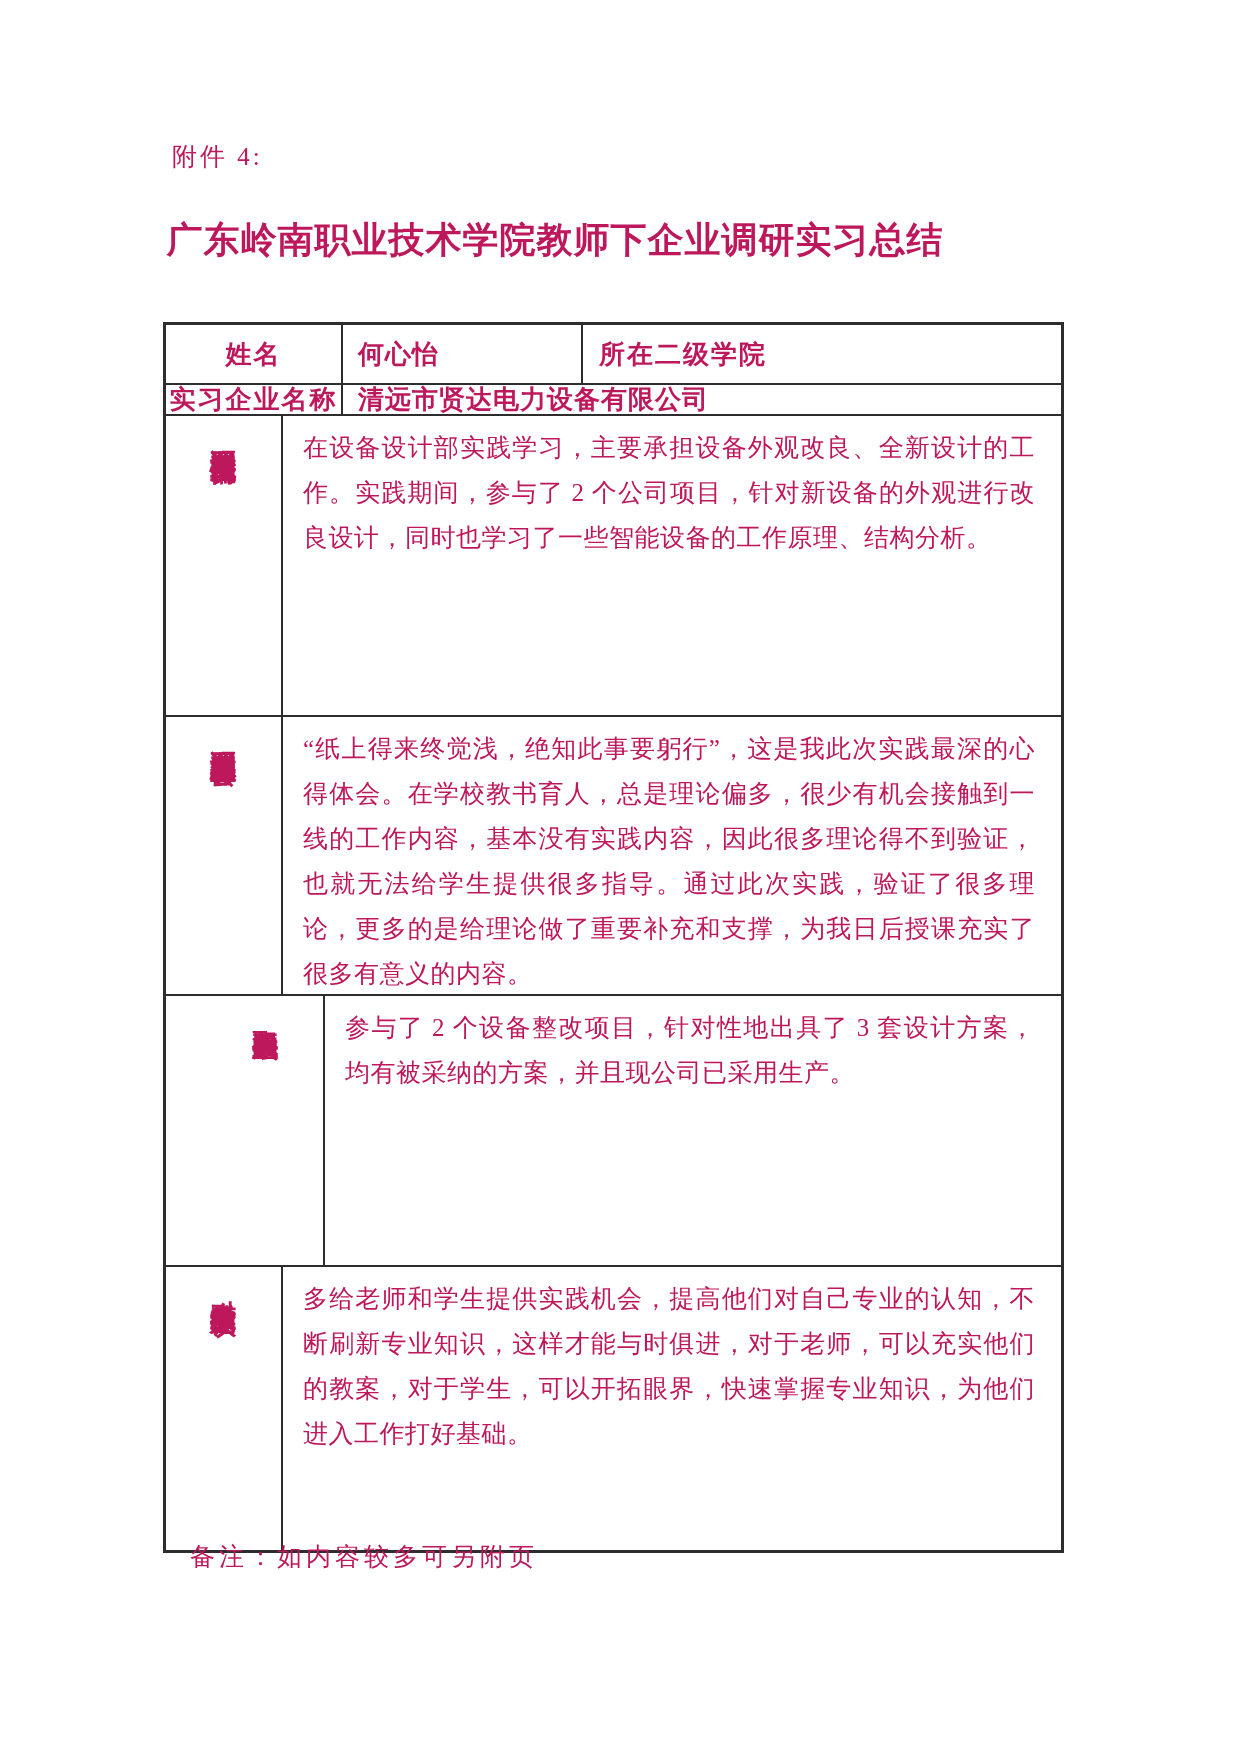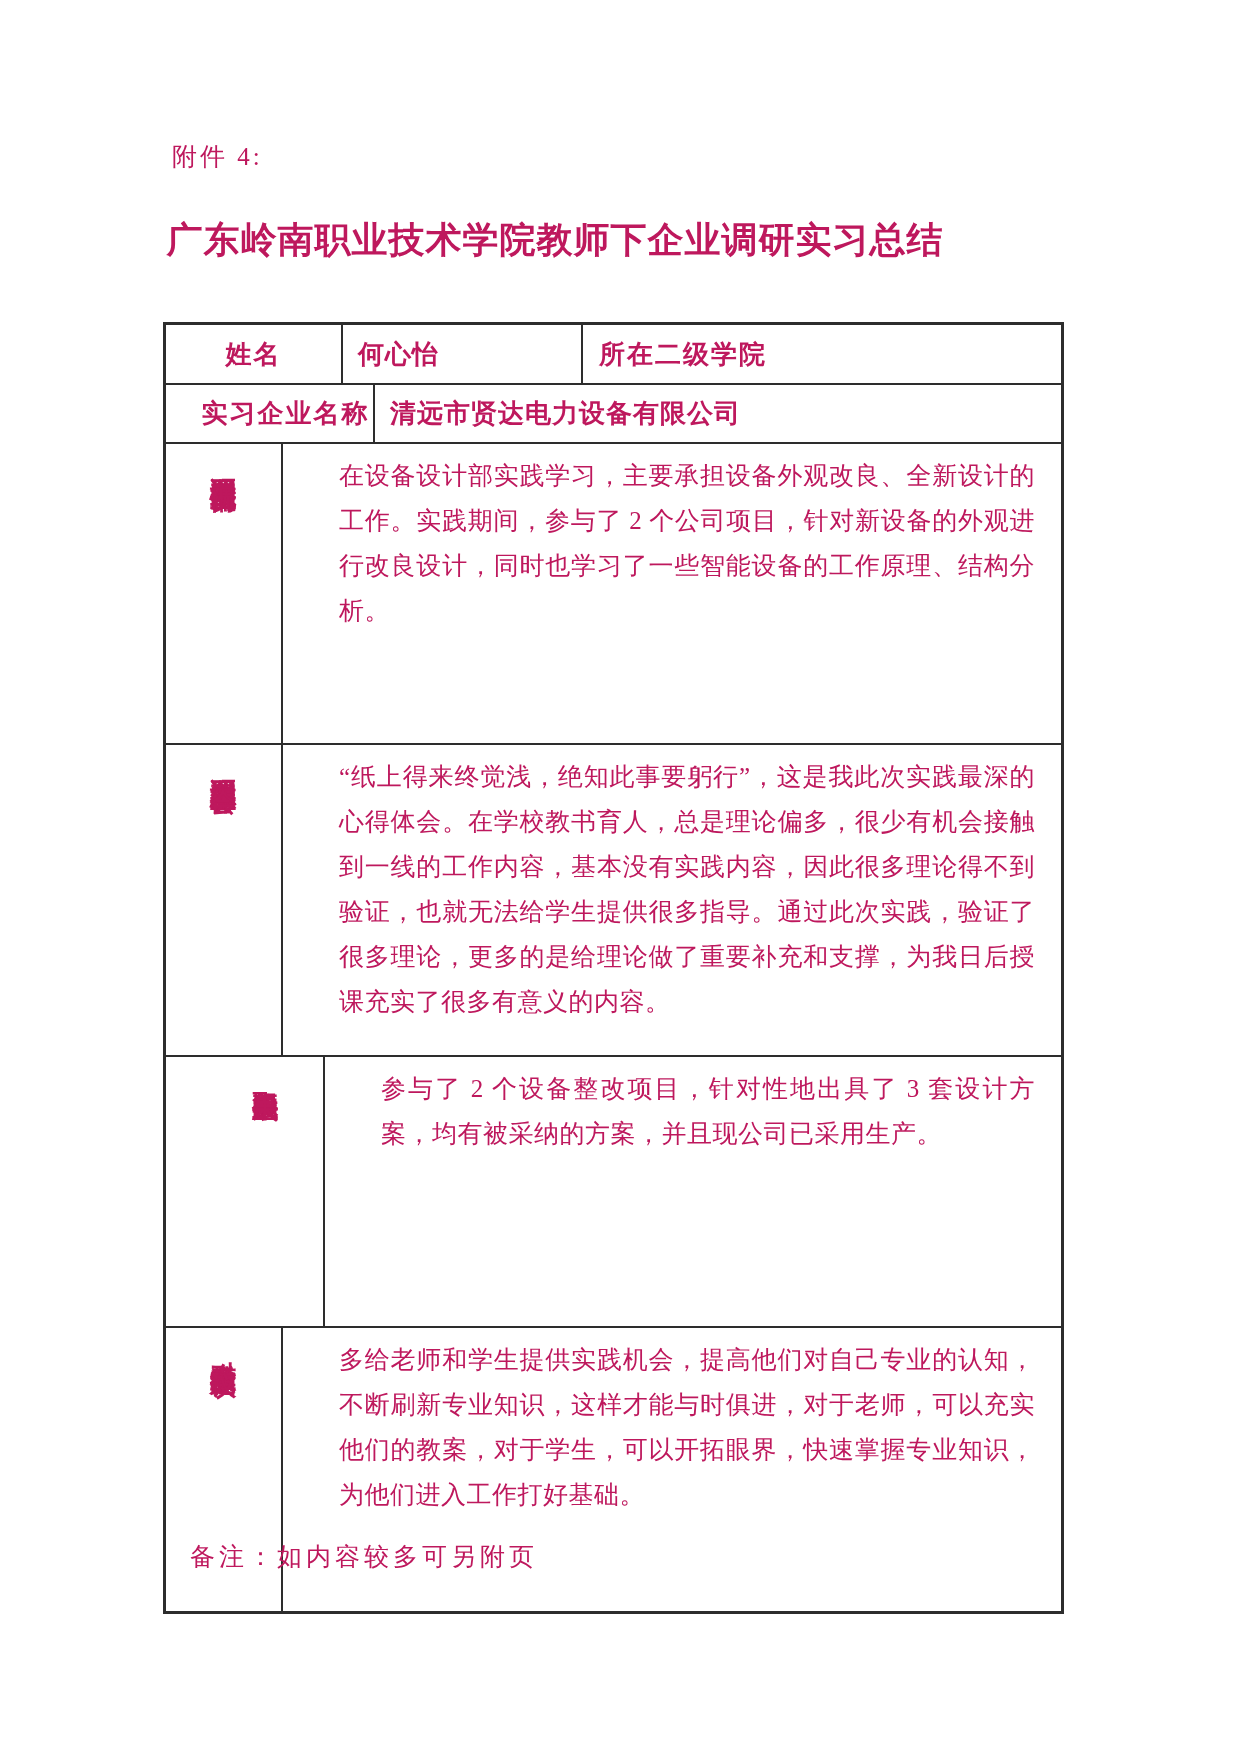--- a/index.html
+++ b/index.html
@@ -39,23 +39,23 @@
     width: 901px;
     border: 3px solid #2d2d2d;
     background: #ffffff;
   }
   .trow { display: flex; border-bottom: 2px solid #2d2d2d; }
   .trow:last-child { border-bottom: none; }
   .tcell { border-right: 2px solid #2d2d2d; min-width: 0; }
   .tcell:last-child { border-right: none; }
 
   .r1 { height: 60px; }
-  .r2 { height: 59px; padding-left: 32px; }
+  .r2 { height: 31px; }
   .r3 { height: 301px; }
-  .r4 { height: 312px; }
+  .r4 { height: 279px; }
   .r5 { height: 271px; padding-left: 42px; }
   .r6 { height: 283px; }
 
   .w-label1 { width: 177px; }
   .w-val1   { width: 240px; }
   .w-label2 { width: 200px; }
   .w-rest   { flex: 1; }
   .w-vhead  { width: 117px; }
 
   .cell-center {
@@ -79,21 +79,20 @@
     font-size: 26px;
     line-height: 1.1;
     letter-spacing: 1px;
   }
   .section-content {
     padding: 9px 26px 0 20px;
     font-size: 25px;
     line-height: 45px;
     text-align: justify;
     letter-spacing: 0.5px;
-    margin-left: 36px;
   }
   .footer-note {
     position: absolute;
     left: 190px;
     top: 1540px;
     font-size: 25px;
     letter-spacing: 4px;
   }
 </style>
 </head>

